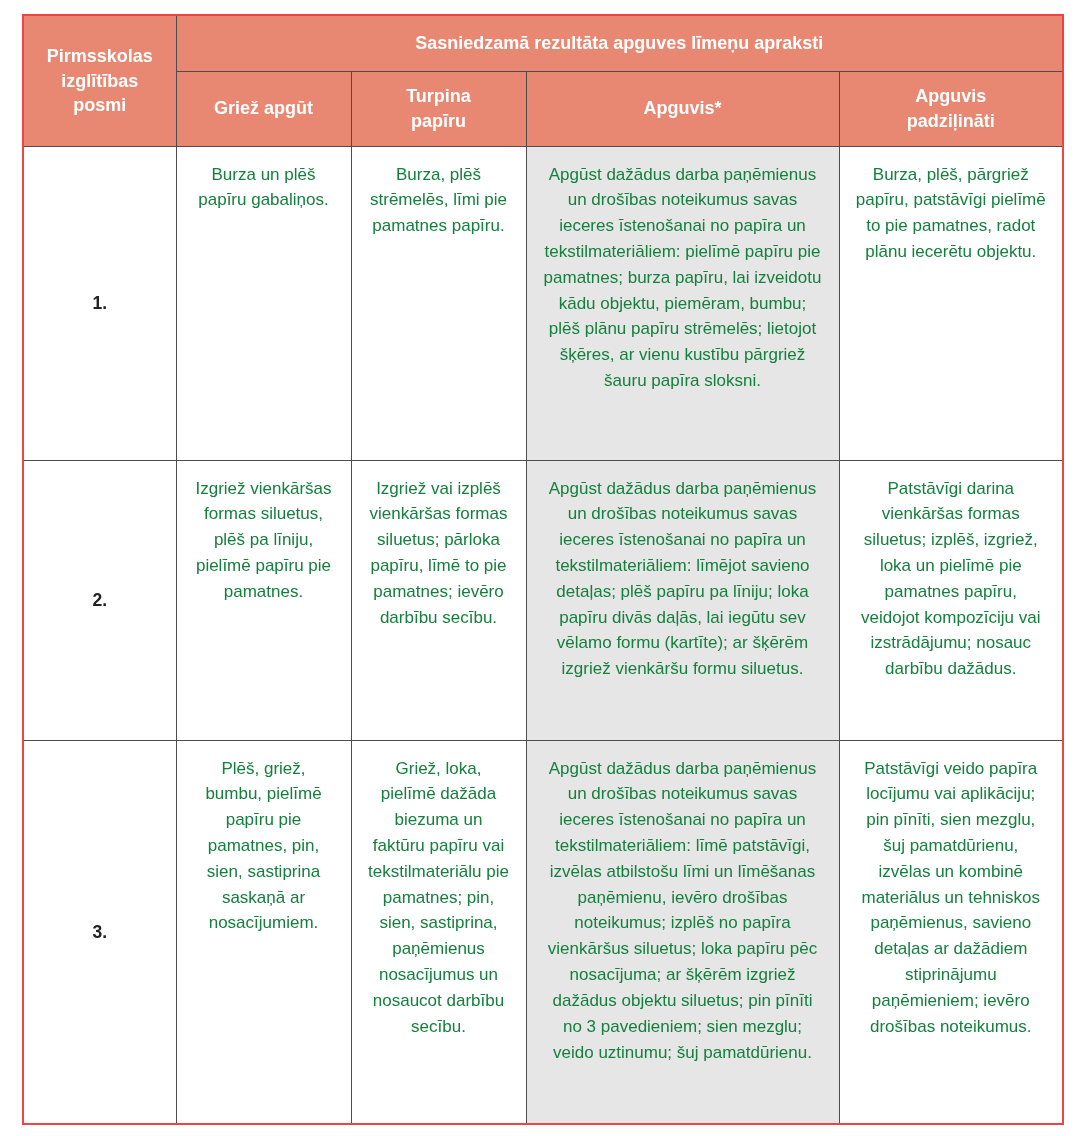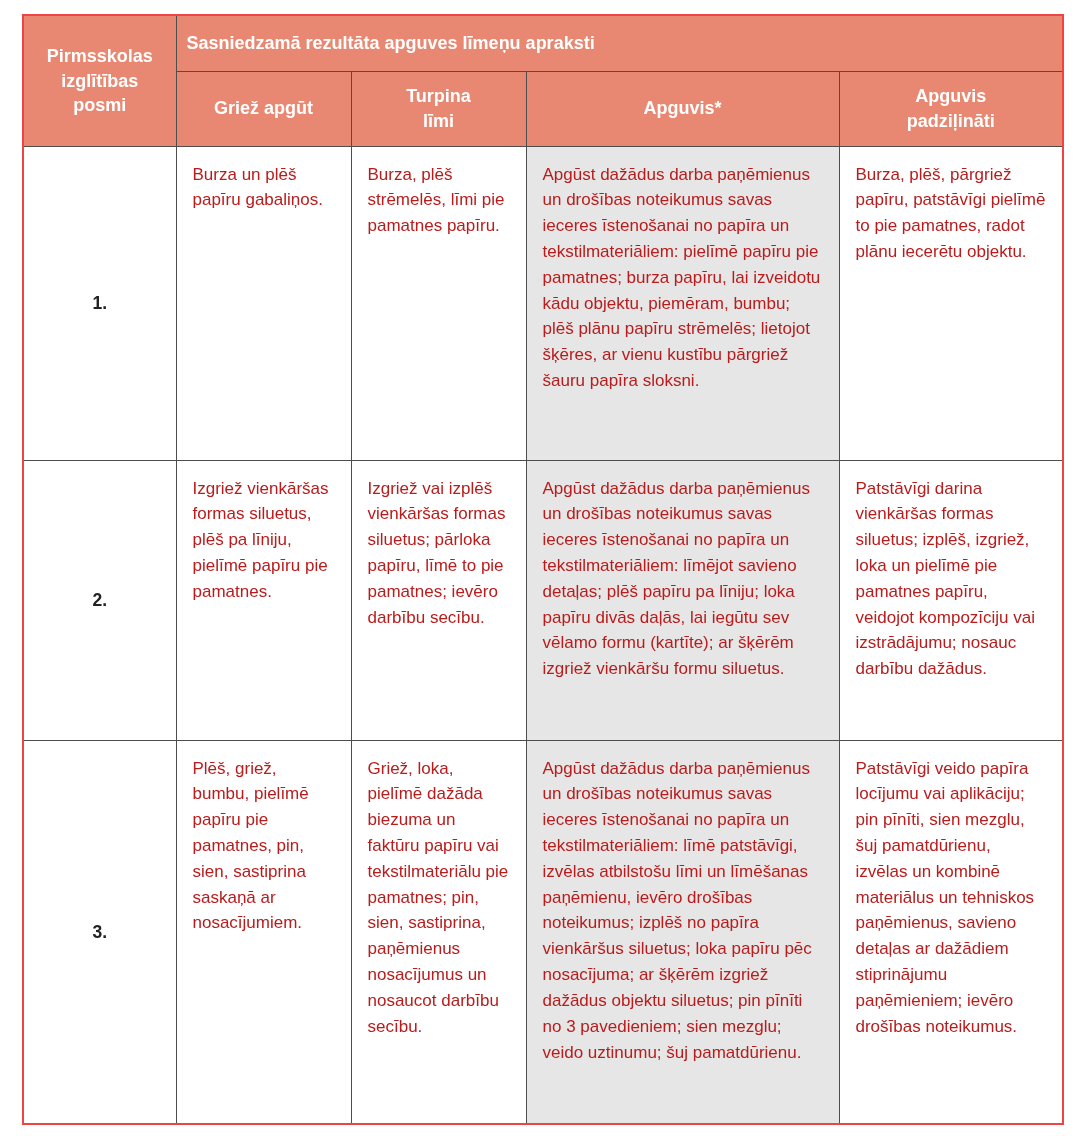--- a/index.html
+++ b/index.html
@@ -32,45 +32,45 @@
     text-align: center;
     vertical-align: middle;
     padding: 8px 10px;
     line-height: 1.35;
   }
   th.group {
     background: #e98872;
     color: #ffffff;
     font-size: 18px;
     font-weight: bold;
-    text-align: left;
+    text-align: center;
     vertical-align: middle;
     height: 56px;
     padding: 6px 10px;
   }
   th.lvl {
     background: #e98872;
     color: #ffffff;
     font-size: 18px;
     font-weight: bold;
     text-align: center;
     vertical-align: middle;
     height: 75px;
     padding: 6px 8px;
     line-height: 1.35;
     white-space: pre-line;
   }
   
   td {
     background: #ffffff;
-    color: #b91c1c;
+    color: #15803d;
     font-size: 17px;
     line-height: 1.52;
     vertical-align: top;
-    text-align: left;
+    text-align: center;
     padding: 15px 16px 14px 16px;
   }
   td.stage {
     text-align: center;
     vertical-align: middle;
     font-weight: bold;
     font-size: 17.5px;
     color: #222222;
   }
   td.gray { background: #e6e6e6; }
@@ -91,21 +91,21 @@
       <col style="width: 224px">
     </colgroup>
     <thead>
       <tr>
         <th class="corner" rowspan="2">Pirmsskolas izglītības posmi</th>
         <th class="group" colspan="4">Sasniedzamā rezultāta apguves līmeņu apraksti</th>
       </tr>
       <tr>
         <th class="lvl">Griež apgūt</th>
         <th class="lvl">Turpina
-līmi</th>
+papīru</th>
         <th class="lvl">Apguvis*</th>
         <th class="lvl">Apguvis
 padziļināti</th>
       </tr>
     </thead>
     <tbody>
       <tr class="row-1">
         <td class="stage">1.</td>
         <td>Burza un plēš papīru gabaliņos.</td>
         <td>Burza, plēš strēmelēs, līmi pie pamatnes papīru.</td>

